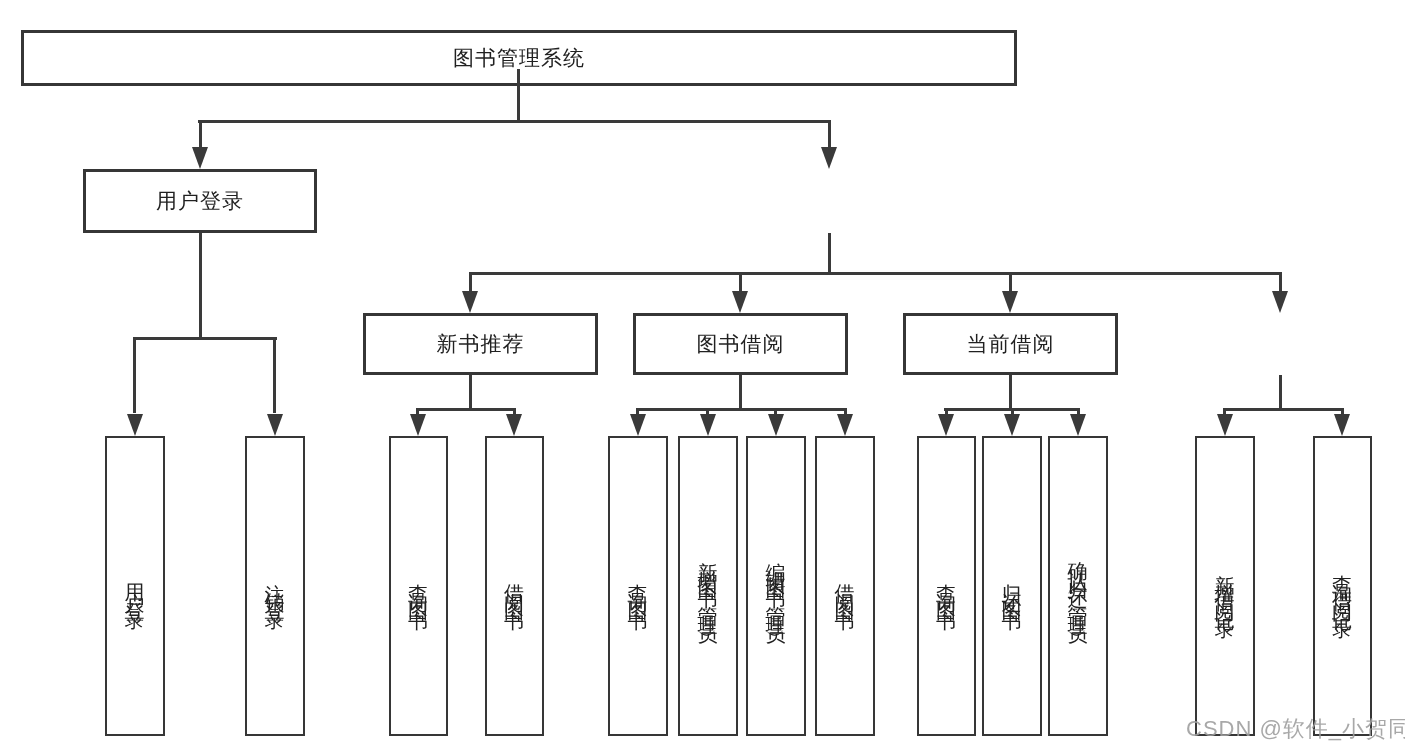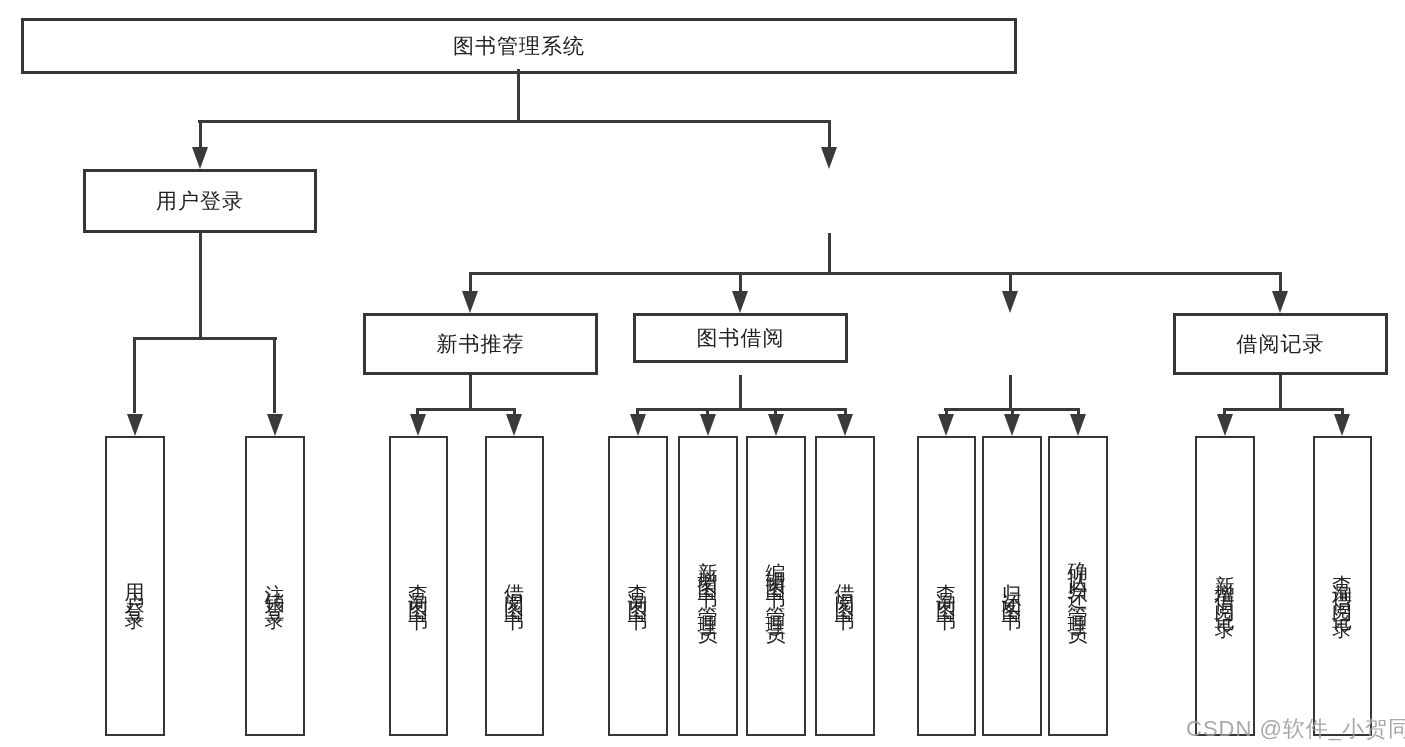--- a/index.html
+++ b/index.html
@@ -50,27 +50,27 @@
     letter-spacing: 1px;
     white-space: nowrap;
     z-index: 10;
   }
 </style>
 </head>
 <body>
 
 <div id="canvas">
 
-  <div class="node" style="left:21px; top:18px; width:996px; height:56px;">图书管理系统</div>
+  <div class="node" style="left:21px; top:30px; width:996px; height:56px;">图书管理系统</div>
 
   <div class="node" style="left:83px; top:169px; width:234px; height:64px;">用户登录</div>
 
   <div class="node" style="left:363px; top:313px; width:235px; height:62px;">新书推荐</div>
-  <div class="node" style="left:633px; top:313px; width:215px; height:50px;">图书借阅</div>
-  <div class="node" style="left:1173px; top:313px; width:215px; height:62px;">借阅记录</div>
+  <div class="node" style="left:633px; top:313px; width:215px; height:62px;">图书借阅</div>
+  <div class="node" style="left:903px; top:313px; width:215px; height:62px;">当前借阅</div>
 
   <div class="node leaf" style="left:105px; top:436px; width:60px; height:300px;">用户登录</div>
   <div class="node leaf" style="left:245px; top:436px; width:60px; height:300px;">注销登录</div>
 
   <div class="node leaf" style="left:389px; top:436px; width:59px; height:300px;">查询图书</div>
   <div class="node leaf" style="left:485px; top:436px; width:59px; height:300px;">借阅图书</div>
 
   <div class="node leaf" style="left:608px; top:436px; width:60px; height:300px;">查询图书</div>
   <div class="node leaf" style="left:678px; top:436px; width:60px; height:300px;">新增图书（管理员）</div>
   <div class="node leaf" style="left:746px; top:436px; width:60px; height:300px;">编辑图书（管理员）</div>

